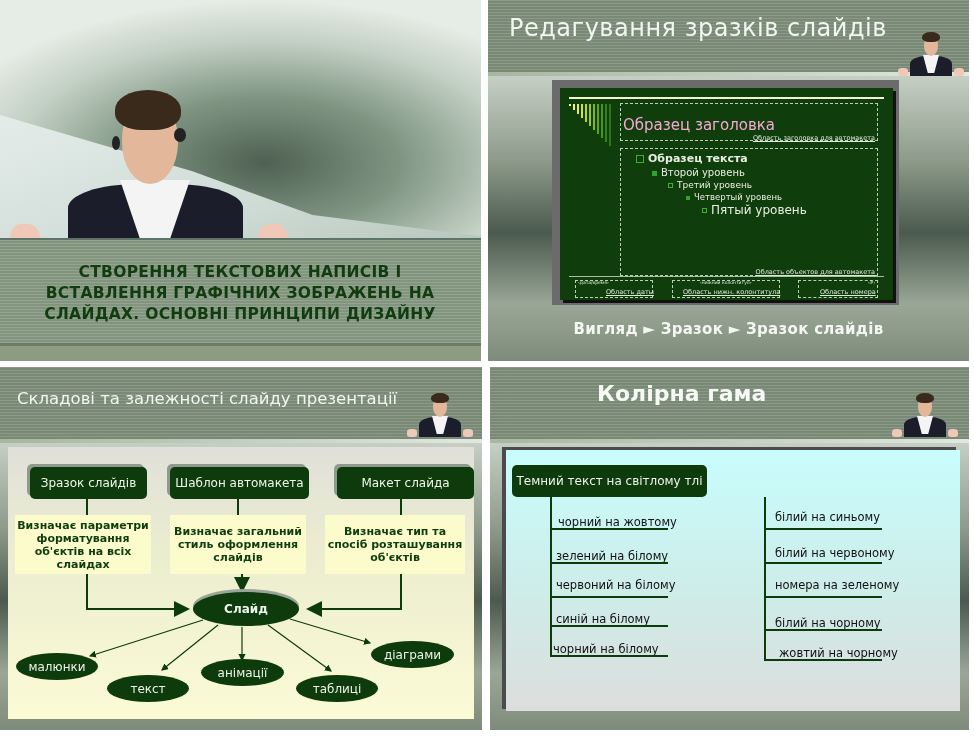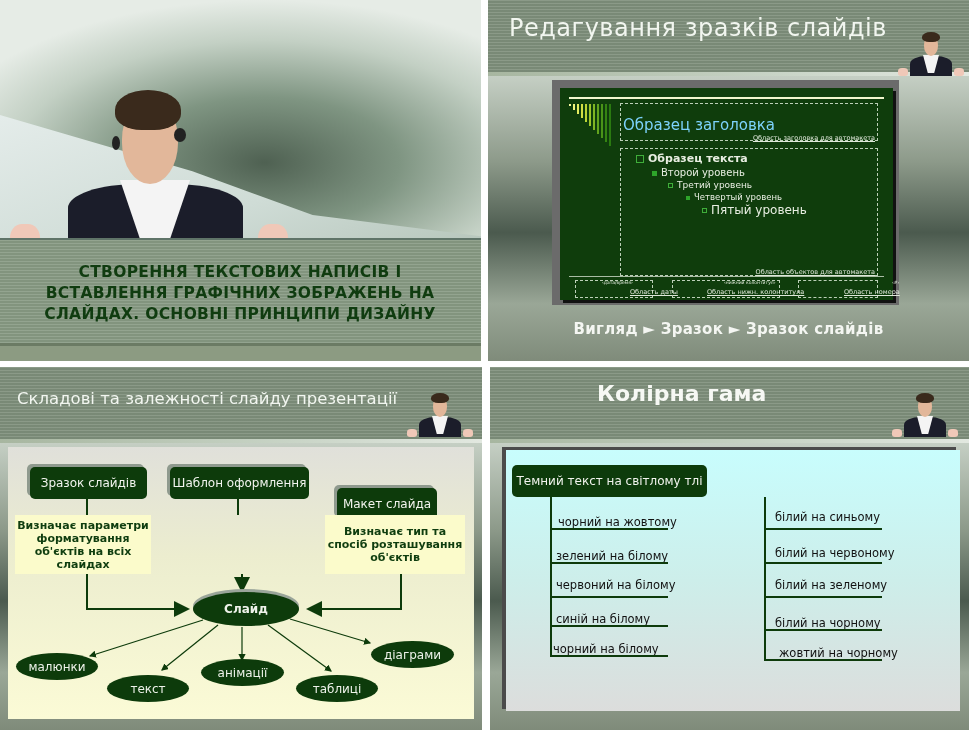--- a/index.html
+++ b/index.html
@@ -36,22 +36,22 @@
     background: linear-gradient(to bottom, #c5cfc4 0%, #8d9a8a 30%, #4b5a4e 55%, #9aa797 80%, #7f8b7a 100%); }
 
   
   #s2 { left:488px; top:0; width:481px; height:361px; }
   #s2 .title { position:absolute; left:21px; top:14px; font-size:24px; color:#f2f6f0; letter-spacing:0.5px; }
   #s2 .master-frame { position:absolute; left:64px; top:80px; width:347px; height:225px; background:#6b6b6b; }
   #s2 .master { position:absolute; left:72px; top:88px; width:333px; height:212px; background:#0f3d0c; box-shadow: 3px 3px 0 #111; }
   #s2 .topline { position:absolute; left:9px; top:9px; width:315px; height:2px; background:#eff5cc; }
   #s2 .fan { position:absolute; left:9px; top:14px; width:46px; height:46px; }
   #s2 .dash { position:absolute; border:1px dashed #bcd0b8; }
-  #s2 .m-title { position:absolute; left:63px; top:28px; color:#7dd3fc; font-size:15px; }
-  #s2 .m-cap { position:absolute; font-size:6.5px; color:#dfe8da; text-decoration:underline; white-space:nowrap;margin-left:24px; }
+  #s2 .m-title { position:absolute; left:63px; top:28px; color:#f9a8d4; font-size:15px; }
+  #s2 .m-cap { position:absolute; font-size:6.5px; color:#dfe8da; text-decoration:underline; white-space:nowrap; }
   #s2 .lvl { position:absolute; color:#e8eee2; white-space:nowrap;padding-left:12px; }
   #s2 .bul { display:inline-block; margin-right:4px; vertical-align:middle; }
   #s2 .sep { position:absolute; left:9px; top:188px; width:315px; height:1px; background:#a9bca4; }
   #s2 .path { position:absolute; left:0; width:481px; top:320px; text-align:center; color:#f4f6f2; font-weight:bold; font-size:15px; letter-spacing:0.3px; }
 
   
   #s3 { left:0; top:367px; width:482px; height:363px; }
   #s3 .title { position:absolute; left:17px; top:22px; font-size:16.5px; color:#f2f6f0; }
   #s3 .panel { position:absolute; left:8px; top:80px; width:466px; height:272px;
     background: linear-gradient(to bottom, #e0e0da 0%, #ecedcf 40%, #fbfbd6 100%); }
@@ -206,24 +206,25 @@
     <g stroke="#0d3b0b" stroke-width="1.2" fill="none">
       <line x1="203" y1="253" x2="90" y2="289" marker-end="url(#ahs)"></line>
       <line x1="218" y1="258" x2="162" y2="303" marker-end="url(#ahs)"></line>
       <line x1="242" y1="260" x2="242" y2="293" marker-end="url(#ahs)"></line>
       <line x1="268" y1="258" x2="331" y2="304" marker-end="url(#ahs)"></line>
       <line x1="290" y1="252" x2="370" y2="276" marker-end="url(#ahs)"></line>
     </g>
   </svg>
 
   <div class="dbox" style="left:30px; top:100px; width:117px; height:32px;text-align:right;">Зразок слайдів</div>
-  <div class="dbox" style="left:170px; top:100px; width:139px; height:32px;">Шаблон оформлення</div>
-  <div class="dbox" style="left:337px; top:100px; width:100px; height:32px;margin-top:21px;">Макет слайда</div>
+  <div class="dbox" style="left:170px; top:100px; width:139px; height:32px;">Шаблон автомакета</div>
+  <div class="dbox" style="left:337px; top:100px; width:137px; height:32px;">Макет слайда</div>
 
   <div class="ybox" style="left:15px; top:148px; width:136px; height:59px;">Визначає параметри форматування об'єктів на всіх слайдах</div>
+  <div class="ybox" style="left:170px; top:148px; width:136px; height:59px;">Визначає загальний стиль оформлення слайдів</div>
   <div class="ybox" style="left:325px; top:148px; width:140px; height:59px;">Визначає тип та спосіб розташування об'єктів</div>
 
   <div class="ell" style="left:193px; top:225px; width:106px; height:34px; font-weight:bold; box-shadow:0 -3px 0 #9aa59a;">Слайд</div>
 
   <div class="ell" style="left:16px; top:286px; width:82px; height:27px;">малюнки</div>
   <div class="ell" style="left:107px; top:308px; width:82px; height:27px;">текст</div>
   <div class="ell" style="left:201px; top:292px; width:83px; height:27px;">анімації</div>
   <div class="ell" style="left:296px; top:308px; width:82px; height:27px;">таблиці</div>
   <div class="ell" style="left:371px; top:274px; width:83px; height:27px;">діаграми</div>
 </div>
@@ -257,19 +258,19 @@
   <div class="item" style="left:66px; top:245px;">синій на білому</div>
   <div class="hline" style="left:60px; top:258px; width:118px;"></div>
   <div class="item" style="left:63px; top:275px;">чорний на білому</div>
   <div class="hline" style="left:60px; top:288px; width:118px;"></div>
 
   <div class="vline" style="left:274px; top:130px; height:163px;"></div>
   <div class="item" style="left:285px; top:143px;">білий на синьому</div>
   <div class="hline" style="left:274px; top:161px; width:118px;"></div>
   <div class="item" style="left:285px; top:179px;">білий на червоному</div>
   <div class="hline" style="left:274px; top:195px; width:118px;"></div>
-  <div class="item" style="left:285px; top:211px;">білий на зеленому</div>
+  <div class="item" style="left:285px; top:211px;">номера на зеленому</div>
   <div class="hline" style="left:274px; top:229px; width:118px;"></div>
   <div class="item" style="left:285px; top:249px;">білий на чорному</div>
   <div class="hline" style="left:274px; top:262px; width:118px;"></div>
   <div class="item" style="left:289px; top:279px;">жовтий на чорному</div>
   <div class="hline" style="left:274px; top:292px; width:118px;"></div>
 </div>
 
 </body></html>

